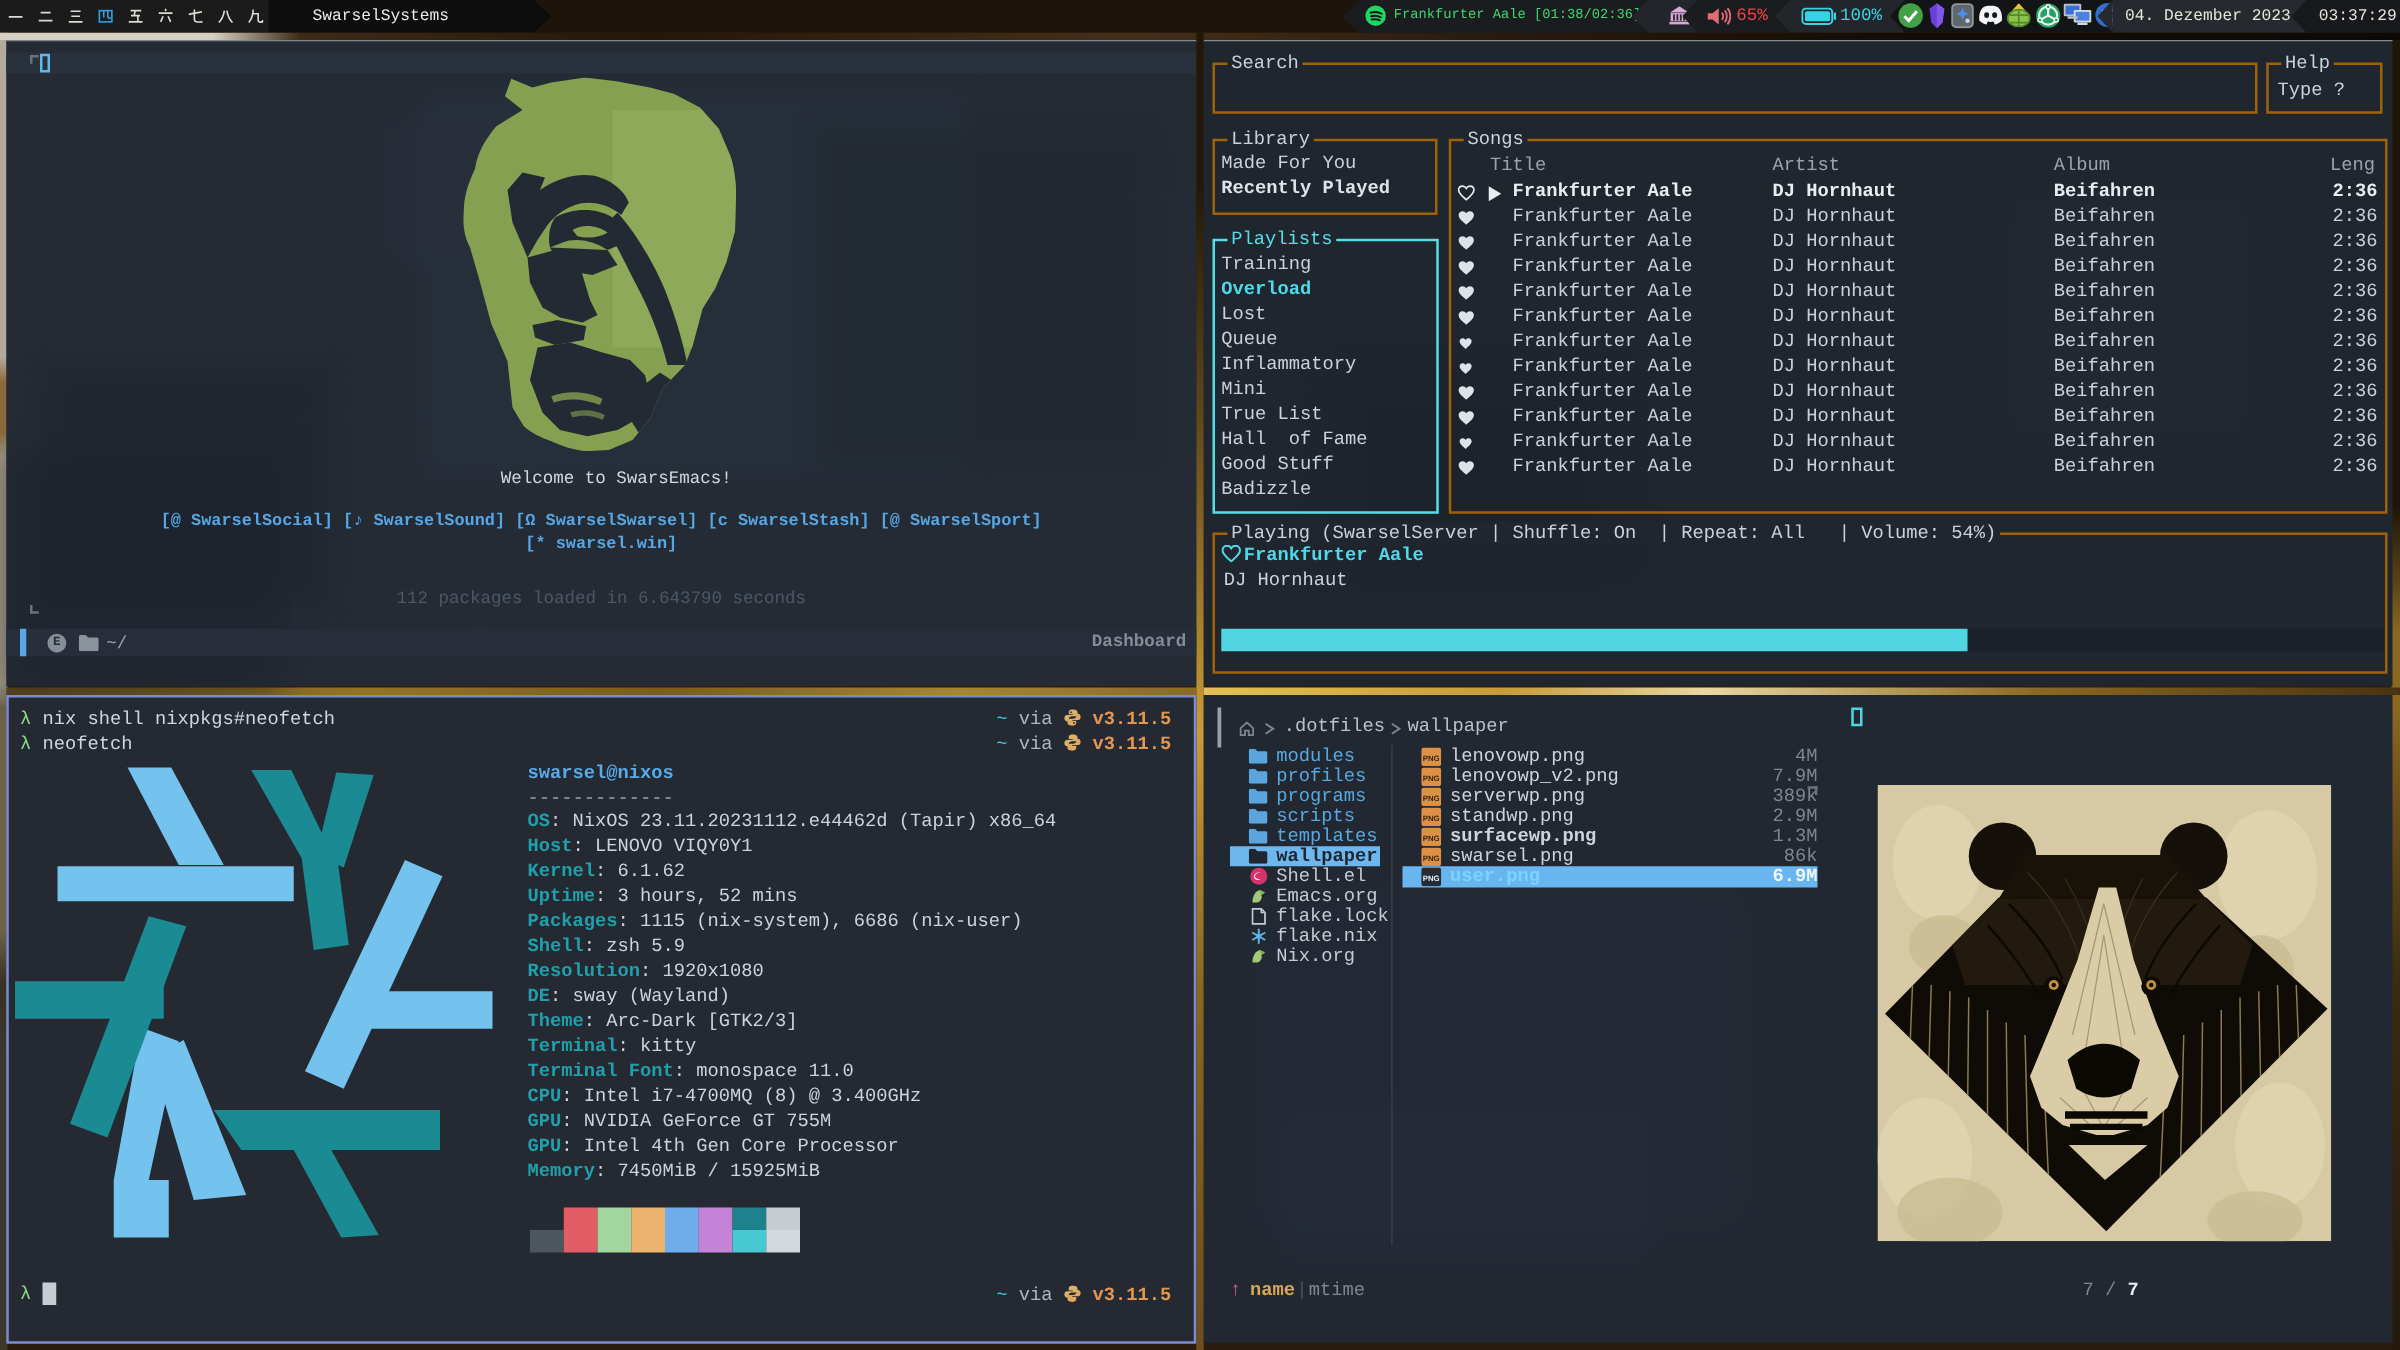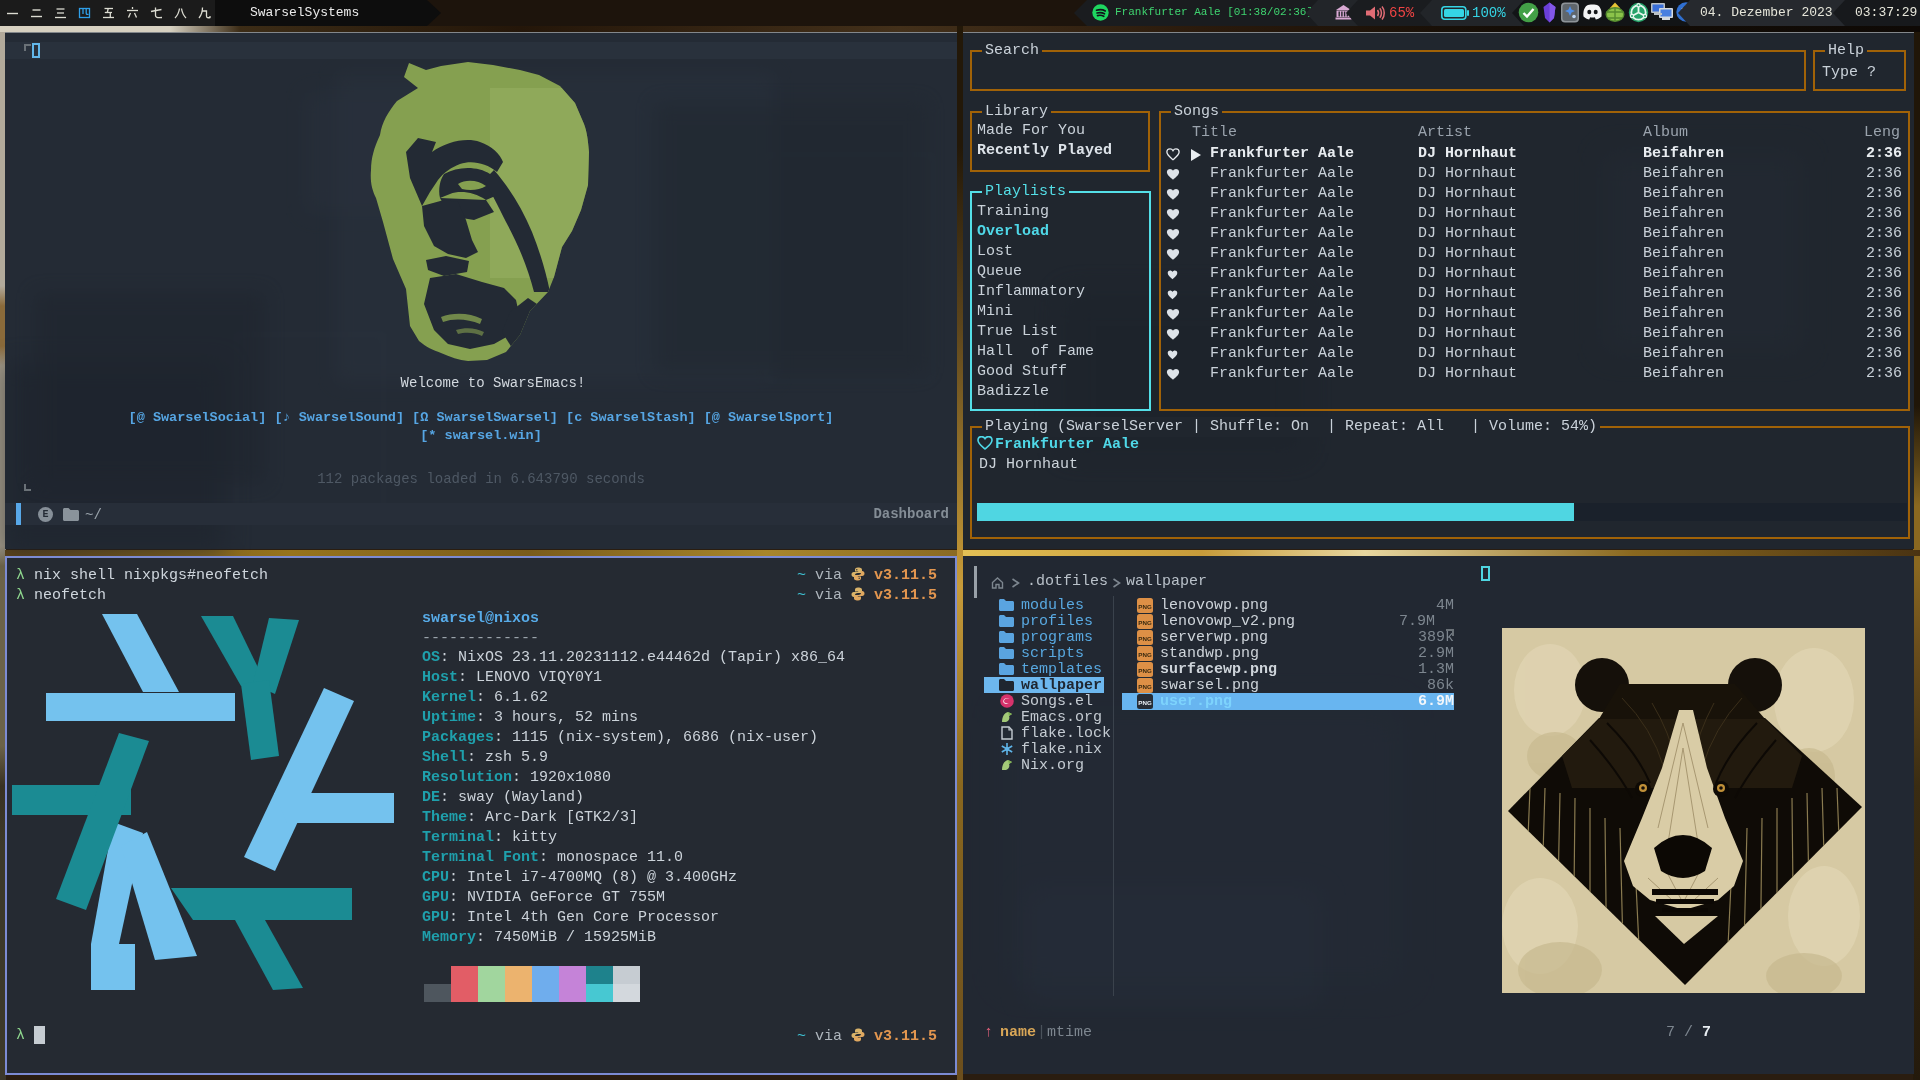--- a/index.html
+++ b/index.html
@@ -506,21 +506,21 @@
       <span class="abs" style="left:58px;top:105px;color:#58a8e0;">templates</span>
       <div class="abs" style="left:21px;top:121px;width:120px;height:16px;background:#6db7ee;"></div>
       <svg class="abs" style="left:36px;top:123px" width="15" height="12" viewBox="0 0 15 12">
         <path d="M0 1.5 C0 .7 .7 0 1.5 0 H5 L7 2 H13.5 C14.3 2 15 2.7 15 3.5 V10.5 C15 11.3 14.3 12 13.5 12 H1.5 C.7 12 0 11.3 0 10.5 Z" fill="#1f2630"></path>
       </svg>
       <span class="abs" style="left:58px;top:121px;color:#1f2630;font-weight:bold;">wallpaper</span>
       <svg class="abs" style="left:37px;top:138px" width="14" height="14" viewBox="0 0 14 14">
         <circle cx="7" cy="7" r="6.8" fill="#d6336c"></circle>
         <path d="M10 4.5 C7 3.5 4 5 4 7 C4 9 6.5 9.6 8.8 9 C6.5 10.8 3.4 10 3.2 7.6 C3 5 6 3 10 4.5 Z" fill="#f8e8ee"></path>
       </svg>
-      <span class="abs" style="left:58px;top:137px;color:#c4cbd2;">Songs.el</span>
+      <span class="abs" style="left:58px;top:137px;color:#c4cbd2;">Shell.el</span>
       <svg class="abs" style="left:37px;top:154px" width="14" height="14" viewBox="0 0 14 14">
         <path d="M2 12 C2 7 4 3 8 2 L12 4 L9 6 C10 8 9 11 6 12 Z" fill="#a3c978"></path>
         <path d="M8 2 L12 4 L9 6 Z" fill="#7fb352"></path>
       </svg>
       <span class="abs" style="left:58px;top:153px;color:#c4cbd2;">Emacs.org</span>
       <svg class="abs" style="left:38px;top:170px" width="12" height="14" viewBox="0 0 12 14">
         <path d="M1 1 H8 L11 4 V13 H1 Z" fill="none" stroke="#c4cbd2" stroke-width="1.4"></path>
         <path d="M8 1 V4 H11" fill="none" stroke="#c4cbd2" stroke-width="1.2"></path>
       </svg>
       <span class="abs" style="left:58px;top:169px;color:#c4cbd2;">flake.lock</span>
@@ -543,21 +543,21 @@
         <rect width="16" height="15" rx="2.5" fill="#dd9046"></rect>
         <text x="8" y="10.5" font-family="Liberation Sans" font-size="6.2" font-weight="bold" fill="#3a2a10" text-anchor="middle">PNG</text>
       </svg>
       <span class="abs" style="left:197px;top:41px;color:#ced4da;">lenovowp.png</span>
       <span class="abs" style="right:460px;top:41px;color:#7d868f;">4M</span>
       <svg class="abs" style="left:174px;top:58px" width="16" height="15" viewBox="0 0 16 15">
         <rect width="16" height="15" rx="2.5" fill="#dd9046"></rect>
         <text x="8" y="10.5" font-family="Liberation Sans" font-size="6.2" font-weight="bold" fill="#3a2a10" text-anchor="middle">PNG</text>
       </svg>
       <span class="abs" style="left:197px;top:57px;color:#ced4da;">lenovowp_v2.png</span>
-      <span class="abs" style="right:479px;top:57px;color:#7d868f;">7.9M</span>
+      <span class="abs" style="right:460px;top:57px;color:#7d868f;">7.9M</span>
       <svg class="abs" style="left:174px;top:74px" width="16" height="15" viewBox="0 0 16 15">
         <rect width="16" height="15" rx="2.5" fill="#dd9046"></rect>
         <text x="8" y="10.5" font-family="Liberation Sans" font-size="6.2" font-weight="bold" fill="#3a2a10" text-anchor="middle">PNG</text>
       </svg>
       <span class="abs" style="left:197px;top:73px;color:#ced4da;">serverwp.png</span>
       <span class="abs" style="right:460px;top:73px;color:#7d868f;">389k</span>
       <svg class="abs" style="left:174px;top:90px" width="16" height="15" viewBox="0 0 16 15">
         <rect width="16" height="15" rx="2.5" fill="#dd9046"></rect>
         <text x="8" y="10.5" font-family="Liberation Sans" font-size="6.2" font-weight="bold" fill="#3a2a10" text-anchor="middle">PNG</text>
       </svg>

